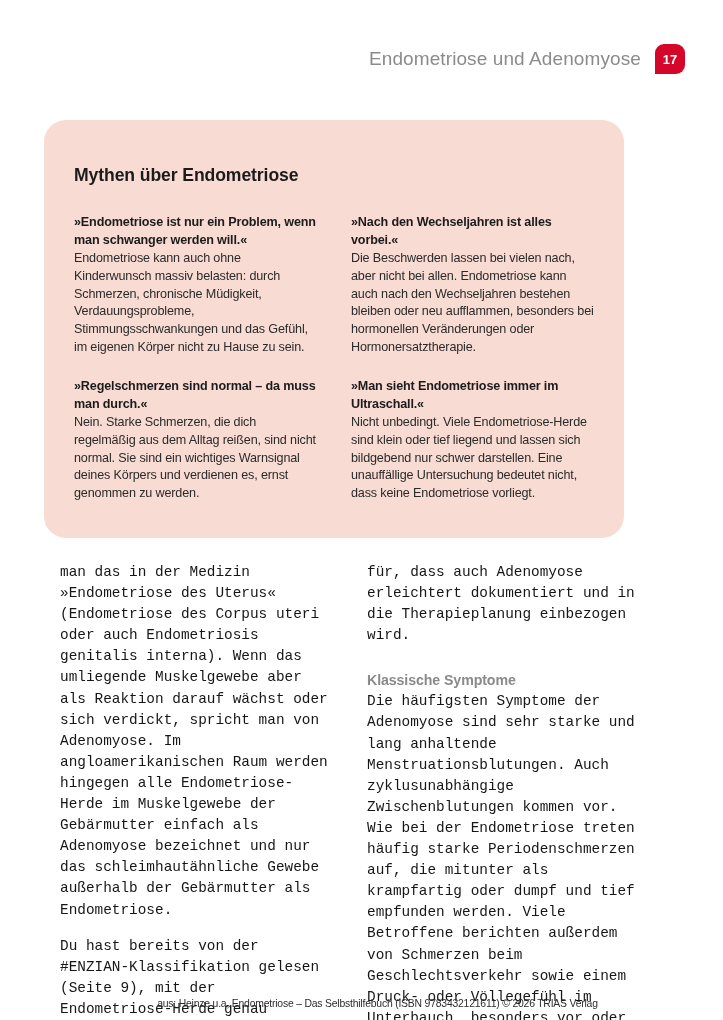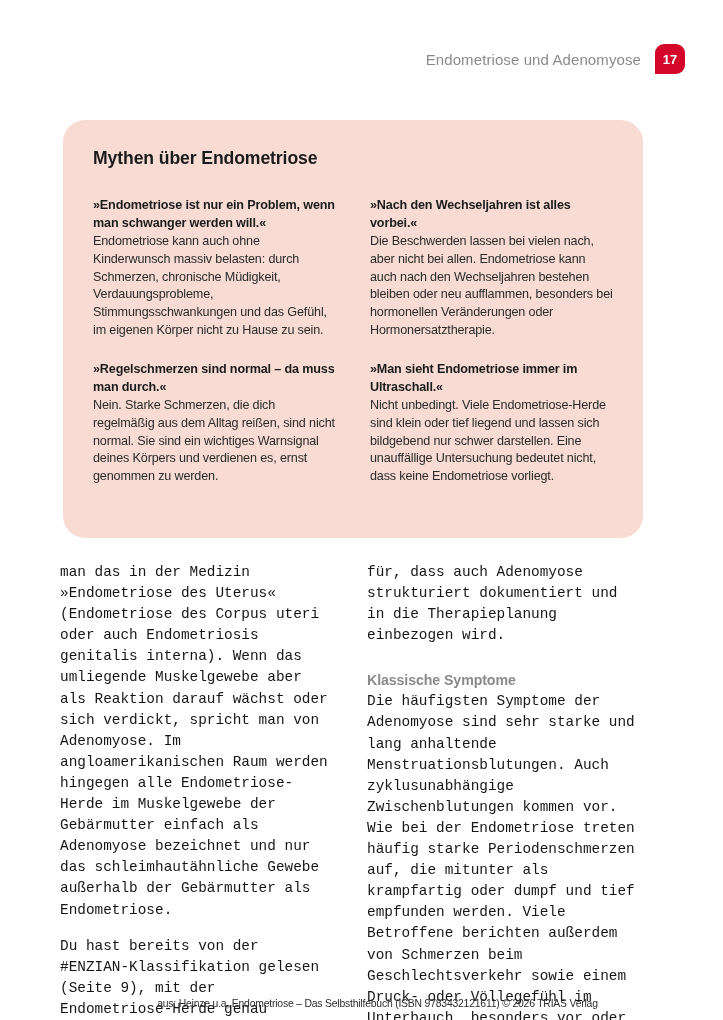--- a/index.html
+++ b/index.html
@@ -23,21 +23,21 @@
     left: 60px;
     right: 38px;
     height: 30px;
     display: flex;
     align-items: center;
     justify-content: flex-end;
     gap: 14px;
   }
   .header-title {
     font-family: "Liberation Sans", sans-serif;
-    font-size: 15px;
+    font-size: 19px;
     color: #8b8b8b;
     letter-spacing: 0.1px;
     white-space: nowrap;
   }
   .page-badge {
     width: 30px;
     height: 30px;
     background: #d4072a;
     color: #ffffff;
     font-size: 13px;
@@ -45,27 +45,27 @@
     display: flex;
     align-items: center;
     justify-content: center;
     border-radius: 9px 9px 9px 0px;
     line-height: 1;
   }
 
   
   .myth-box {
     position: absolute;
-    left: 63px;
+    left: 44px;
     top: 120px;
     width: 580px;
     height: 418px;
     background: #f8dcd3;
     border-radius: 22px;
-    padding: 26px 30px 20px 30px;
+    padding: 43px 30px 20px 30px;
   }
   .myth-box-title {
     font-family: "Liberation Sans", sans-serif;
     font-size: 17.6px;
     font-weight: bold;
     color: #1b1b1b;
     letter-spacing: -0.1px;
     margin: 2px 0 28px 0;
   }
   .myth-columns {
@@ -176,20 +176,20 @@
 </section>
 
 <div class="body-columns">
 
   <div class="body-col">
     <p class="body-p">man das in der Medizin »Endometriose des Uterus« (Endometriose des Corpus uteri oder auch Endometriosis genitalis interna). Wenn das umliegende Muskelgewebe aber als Reaktion darauf wächst oder sich verdickt, spricht man von Adenomyose. Im angloamerikanischen Raum werden hingegen alle Endometriose-Herde im Muskelgewebe der Gebärmutter einfach als Adenomyose bezeichnet und nur das schleimhautähnliche Gewebe außerhalb der Gebärmutter als Endometriose.</p>
     <p class="body-p">Du hast bereits von der #ENZIAN-Klassifikation gelesen (Seite 9), mit der Endometriose-Herde genau beschrieben werden können. In der aktuellen Version wird auch die Adenomyose mit der Zusatzkategorie »FA« berücksichtigt. Das erleichtert die Einordnung im klinischen Alltag und sorgt da-</p>
   </div>
 
   <div class="body-col">
-    <p class="body-p">für, dass auch Adenomyose strukturiert dokumentiert und in die Therapieplanung einbezogen wird.</p>
+    <p class="body-p">für, dass auch Adenomyose erleichtert dokumentiert und in die Therapieplanung einbezogen wird.</p>
     <h3 class="section-head">Klassische Symptome</h3>
     <p class="body-p">Die häufigsten Symptome der Adenomyose sind sehr starke und lang anhaltende Menstruationsblutungen. Auch zyklusunabhängige Zwischenblutungen kommen vor. Wie bei der Endometriose treten häufig starke Periodenschmerzen auf, die mitunter als krampfartig oder dumpf und tief empfunden werden. Viele Betroffene berichten außerdem von Schmerzen beim Geschlechtsverkehr sowie einem Druck- oder Völlegefühl im Unterbauch, besonders vor oder während der Menstruation. In manchen Fällen kann auch die Fruchtbarkeit beeinträchtigt sein.</p>
   </div>
 
 </div>
 
 <div class="footer-credit">aus: Heinze u.a, Endometriose – Das Selbsthilfebuch (ISBN 9783432121611) © 2026 TRIAS Verlag</div>
 
 </body></html>

